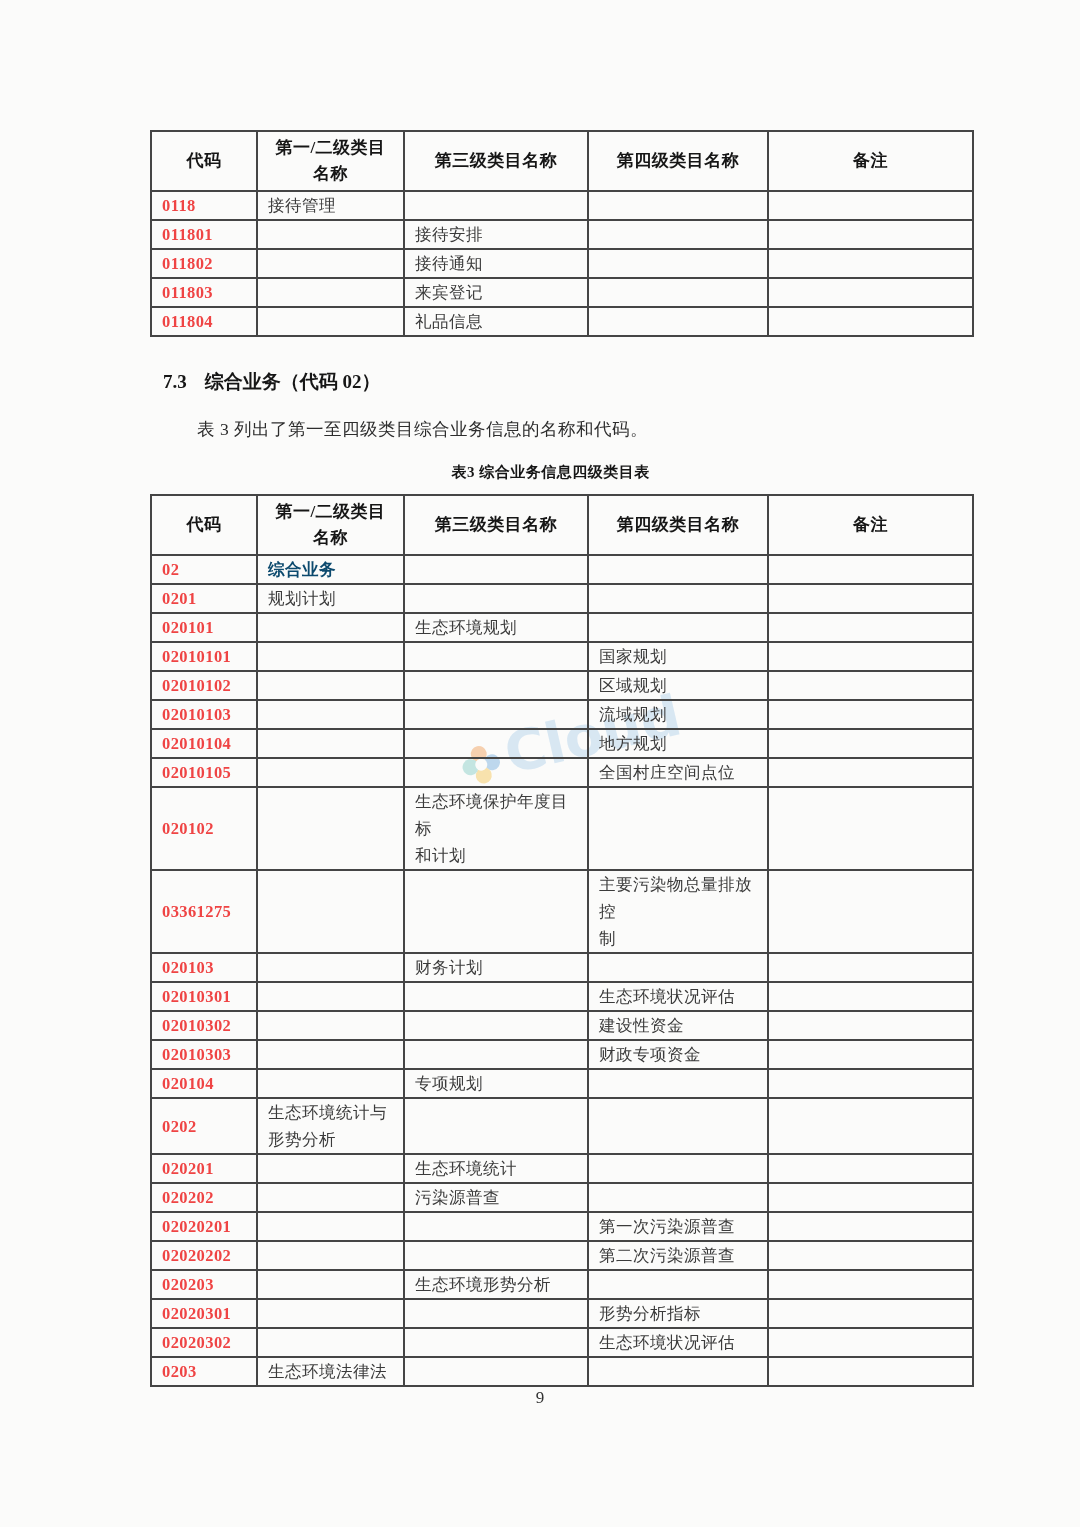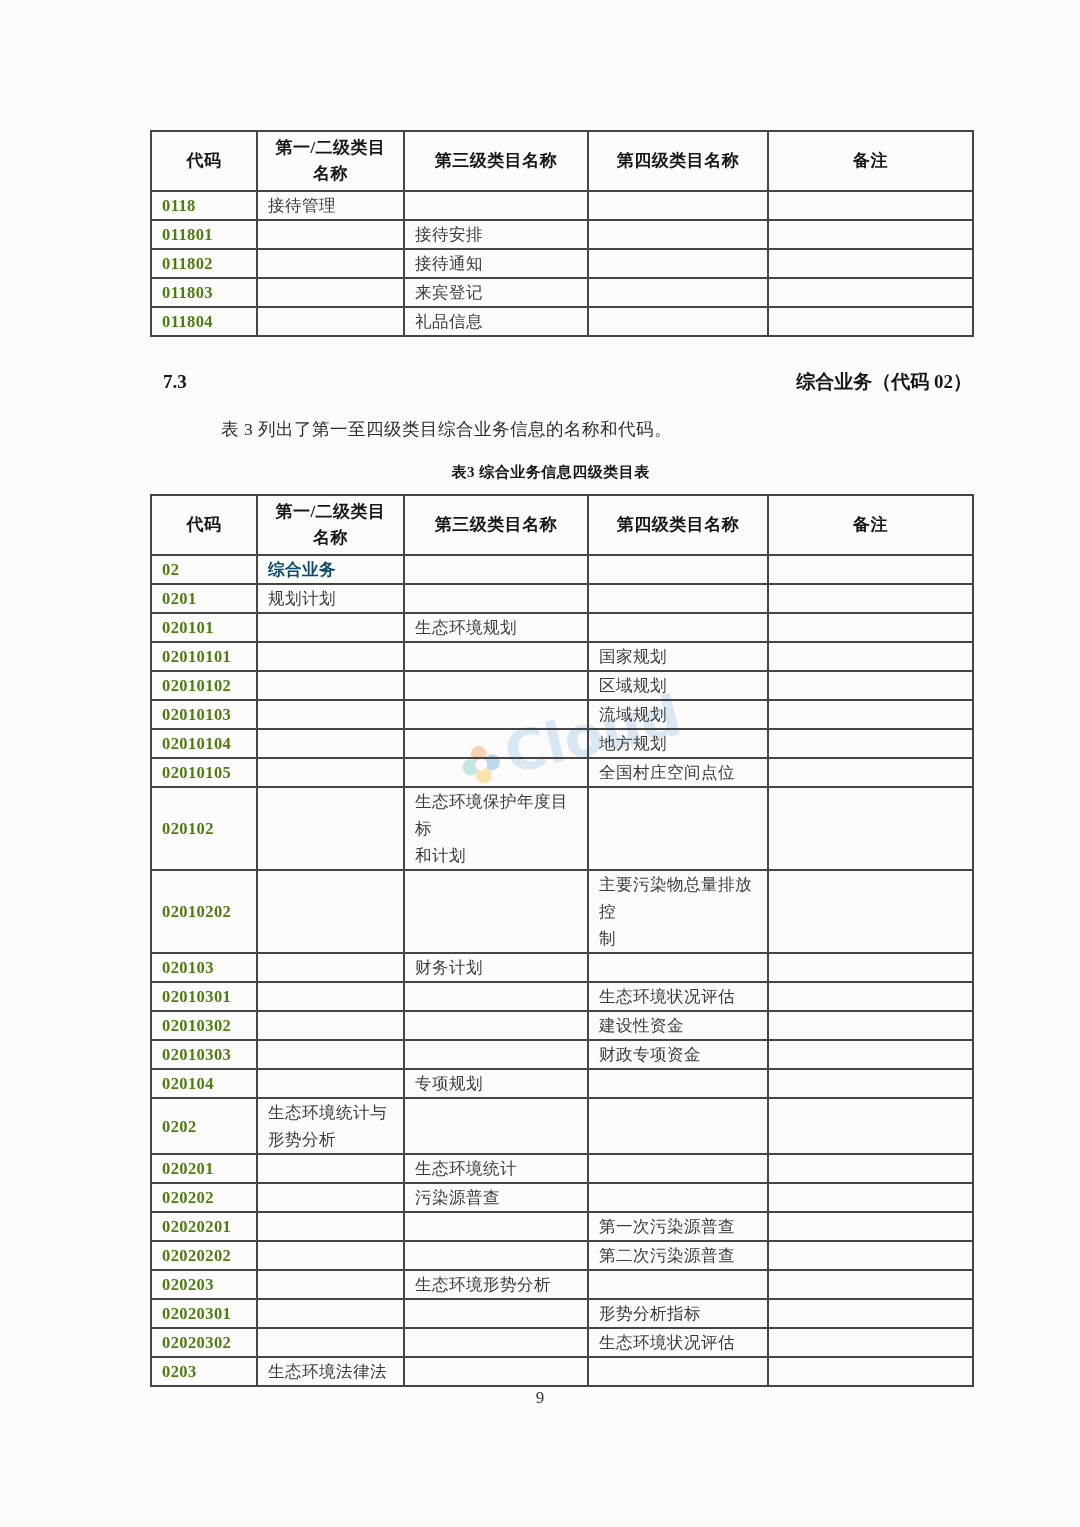--- a/index.html
+++ b/index.html
@@ -68,39 +68,38 @@
   .cat-table td {
     font-size: 16.5px;
     line-height: 27px;
     height: 27px;
     padding: 0 10px;
     color: #3b3b3b;
     letter-spacing: 0.5px;
   }
   .cat-table td.code {
     font-weight: bold;
-    color: #4d7c0f;
+    color: #ef4444;
     letter-spacing: 0.4px;
   }
   .cat-table td.bold {
     font-weight: bold;
     color: #0c4a6e;
   }
   .section-heading {
     display: flex;
     gap: 18px;
     margin: 32px 0 0 13px;
     font-size: 19px;
     font-weight: bold;
     color: #161616;
     line-height: 26px;
-    justify-content: space-between;
   }
   .lead-paragraph {
-    margin: 21px 0 0 71px;
+    margin: 21px 0 0 47px;
     font-size: 17.5px;
     color: #2d2d2d;
     line-height: 26px;
     letter-spacing: 0.5px;
   }
   .table-caption {
     margin: 17px 0 0 -21px;
     text-align: center;
     font-size: 15px;
     font-weight: bold;
@@ -283,21 +282,21 @@
           </tr>
           <tr>
             <td class="code">020102</td>
             <td class="l12"></td>
             <td class="l3">生态环境保护年度目标
 和计划</td>
             <td class="l4"></td>
             <td class="note"></td>
           </tr>
           <tr>
-            <td class="code">02010202</td>
+            <td class="code">03361275</td>
             <td class="l12"></td>
             <td class="l3"></td>
             <td class="l4">主要污染物总量排放控
 制</td>
             <td class="note"></td>
           </tr>
           <tr>
             <td class="code">020103</td>
             <td class="l12"></td>
             <td class="l3">财务计划</td>

